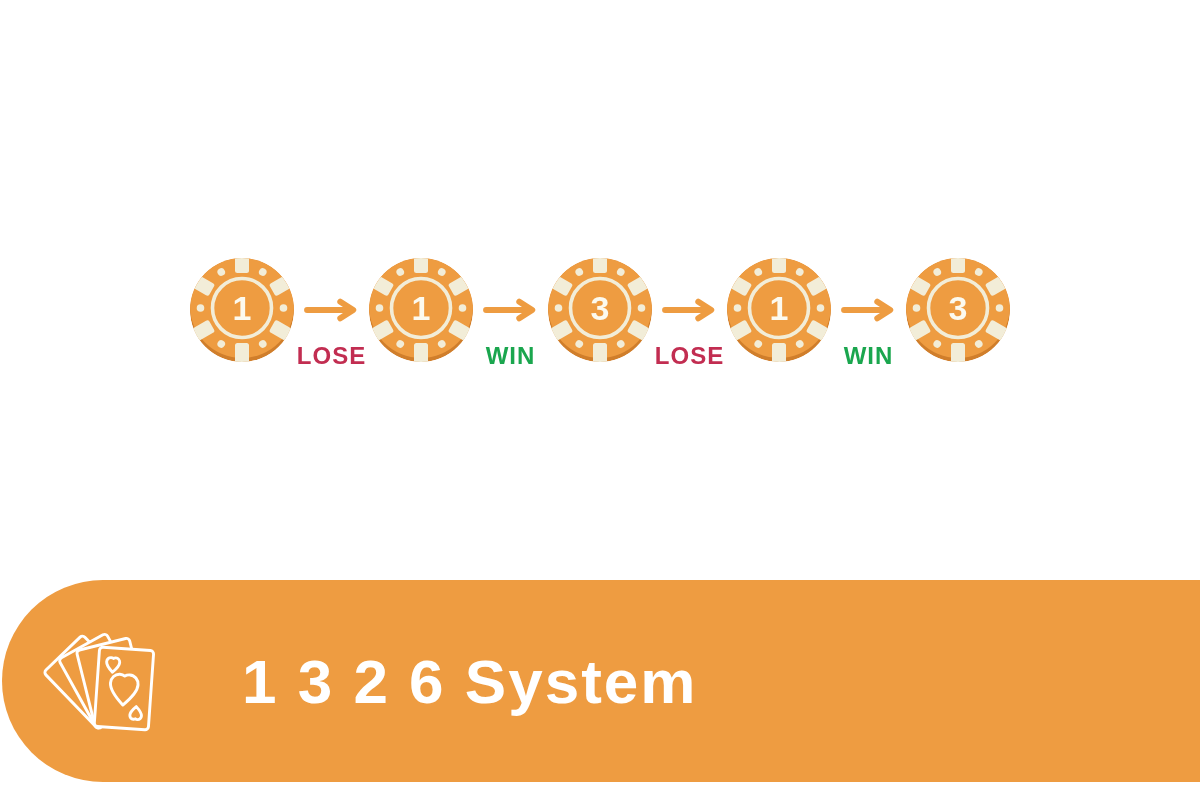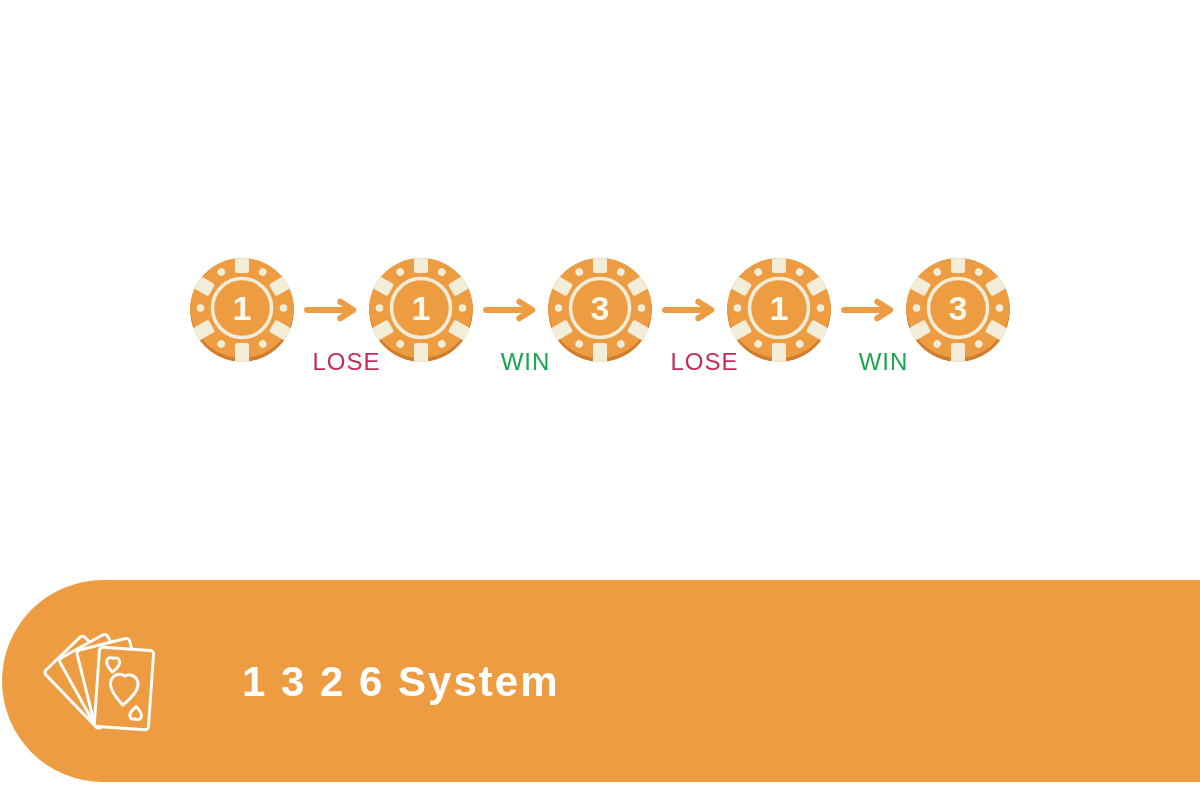--- a/index.html
+++ b/index.html
@@ -44,28 +44,27 @@
   .arrow {
     position: absolute;
     left: 50%;
     top: 41px;
     transform: translateX(-50%);
     width: 58px;
     height: 24px;
   }
   .outcome {
     position: absolute;
-    top: 91px;
+    top: 85px;
     left: 50%;
     transform: translateX(-50%);
     font-size: 24px;
-    font-weight: normal;
+    font-weight: bold;
     letter-spacing: 1px;
     white-space: nowrap;
-    margin-left: 15px;
   }
   .outcome.lose { color: var(--lose-red); }
   .outcome.win  { color: var(--win-green); }
 
   
   .banner {
     position: absolute;
     left: 2px;
     right: 0;
     top: 580px;
@@ -79,21 +78,21 @@
     width: 132px;
     height: 124px;
     margin-left: 38px;
     margin-top: 6px;
     flex: none;
   }
   .banner-title {
     margin-left: 70px;
     color: var(--title-white);
     font-weight: bold;
-    font-size: 42px;
+    font-size: 62px;
     line-height: 75px;
     letter-spacing: 2px;
   }
 </style>
 </head>
 <body style="background: rgb(255, 255, 255);">
 
 <div class="stage">
 
   <div class="sequence">

